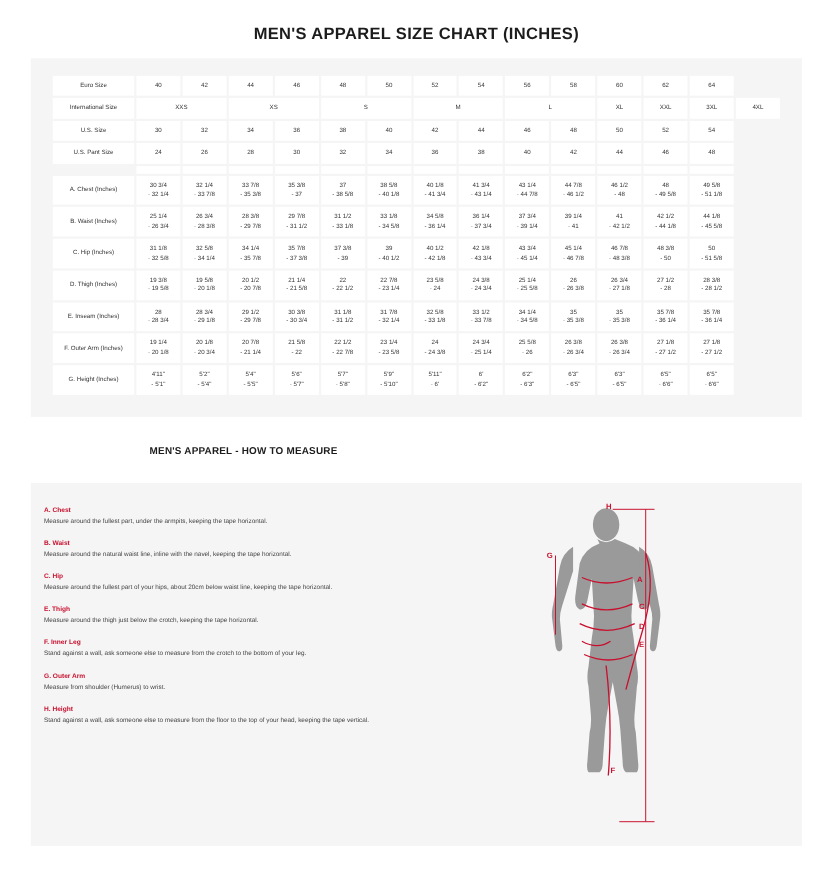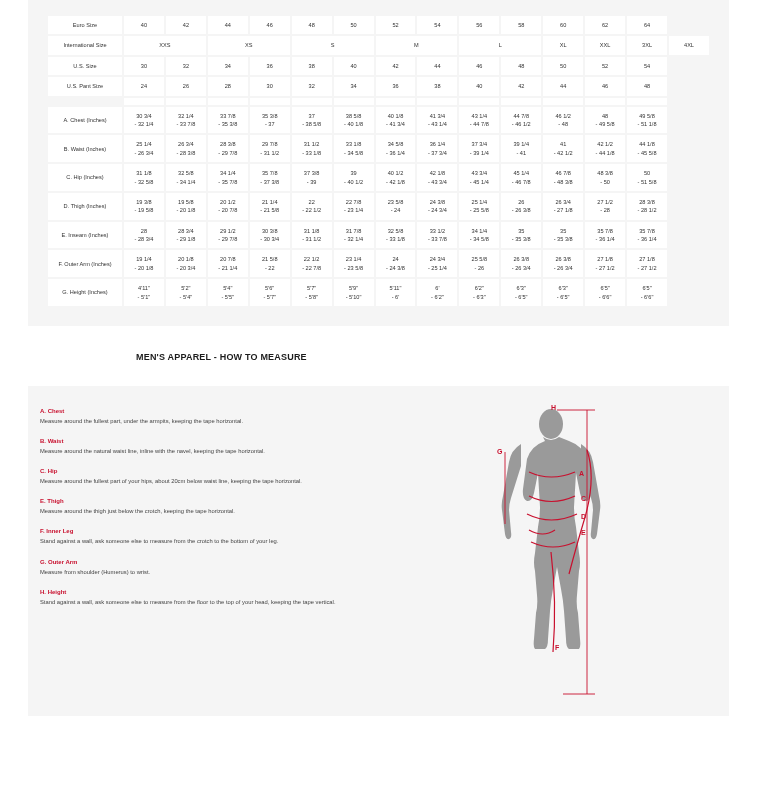--- a/index.html
+++ b/index.html
@@ -99,20 +99,21 @@
     flex: 1;
     position: relative;
   }
   .figure-wrap svg { display: block; margin: 0 auto; }
 </style>
 </head>
 <body>
 
 <div class="page">
 
+  <div class="title">MEN'S APPAREL SIZE CHART (INCHES)</div>
 
   <div class="chart-wrap">
     <table class="size-chart">
       <tbody id="chart-body">
           <tr>
             <td class="rowlabel">Euro Size</td>
             <td>40</td>
             <td>42</td>
             <td>44</td>
             <td>46</td>

